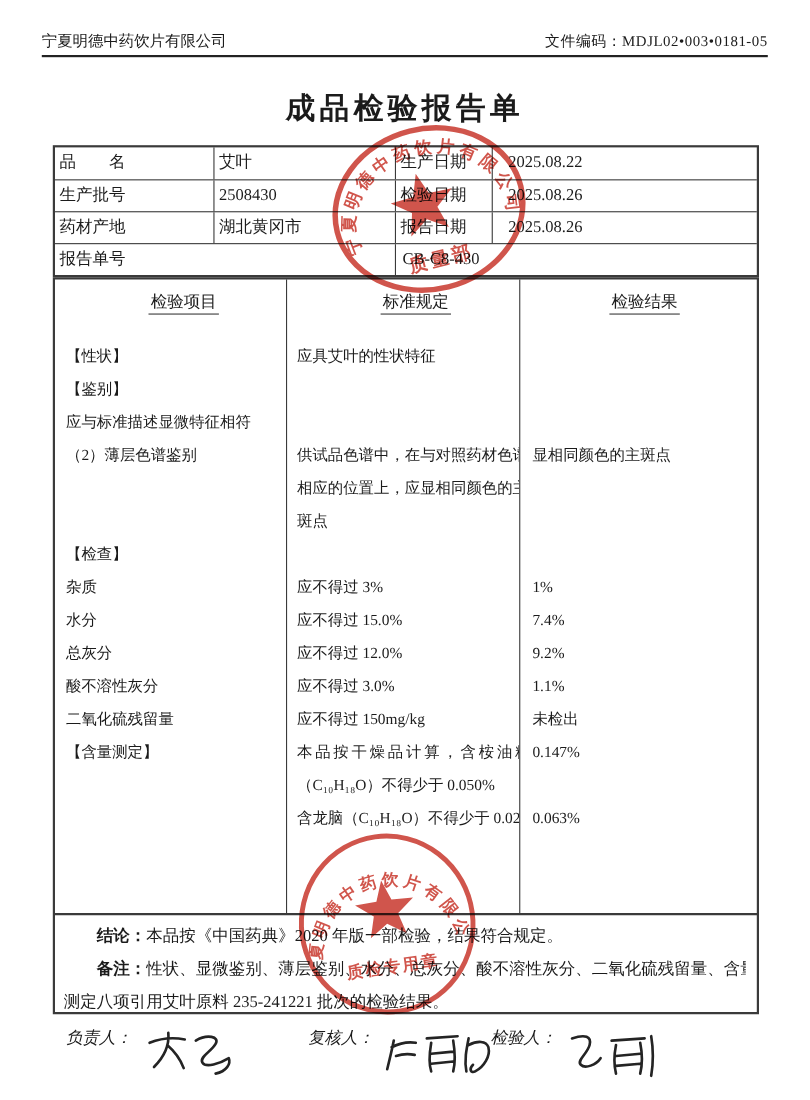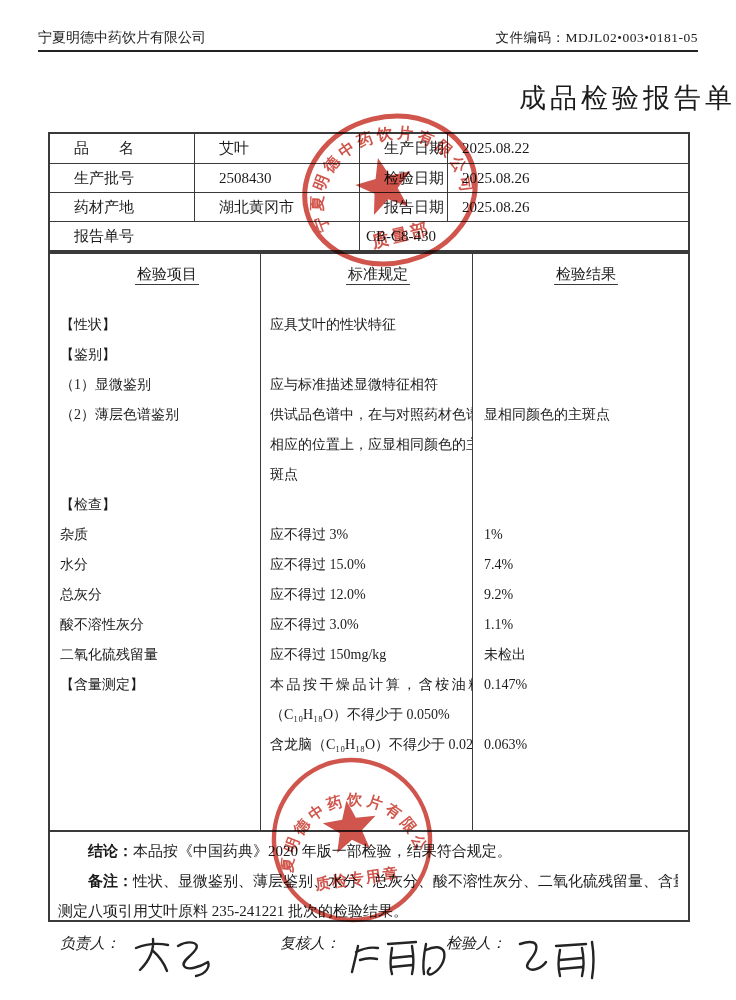--- a/index.html
+++ b/index.html
@@ -8,28 +8,28 @@
         font-family:"Liberation Serif","DejaVu Serif",serif;color:var(--ink);}
   *{box-sizing:border-box;}
 
   
   .lh{position:absolute;left:38px;right:38px;top:26px;height:26px;
       border-bottom:2px solid #222;display:flex;justify-content:space-between;align-items:flex-end;
       padding-bottom:3px;font-size:14px;}
   .lh .code{font-size:13.5px;letter-spacing:0.5px;}
 
   
-  .title{position:absolute;top:80px;left:0;width:100%;text-align:right;
-         font-size:27px;font-weight:normal;letter-spacing:4px;}
+  .title{position:absolute;top:80px;left:0;width:100%;text-align:center;
+         font-size:27px;font-weight:bold;letter-spacing:4px;}
 
   
   .info{position:absolute;left:48px;top:132px;width:642px;height:120px;border:2px solid var(--line);}
   .ir{display:flex;height:29px;border-top:1px solid var(--line);font-size:15px;}
   .ir:first-child{border-top:none;}
-  .ic{line-height:28px;padding-left:24px;border-right:1px solid var(--line);white-space:nowrap;overflow:hidden;}
+  .ic{line-height:28px;padding-left:4px;border-right:1px solid var(--line);white-space:nowrap;overflow:hidden;}
   .ic.l1{width:145px;}
   .ic.v1{width:165px;}
   .ic.l2{width:88px;}
   .ic.v2{flex:1;border-right:none;padding-left:14px;}
   .ir.last{height:29px;}
   .ic.wa{width:310px;}
   .ic.wb{flex:1;border-right:none;padding-left:6px;}
 
   
   .main{position:absolute;left:48px;top:252px;width:642px;height:579px;
@@ -120,21 +120,20 @@
     <div class="trow">
         <div class="c1">【性状】</div>
         <div class="c2">应具艾叶的性状特征</div>
       </div>
     <div class="trow">
         <div class="c1">【鉴别】</div>
         <div class="c2"></div>
         <div class="c3"></div>
       </div>
     <div class="trow">
-        <div class="c1">（1）显微鉴别</div>
         <div class="c2">应与标准描述显微特征相符</div>
       </div>
     <div class="trow">
         <div class="c1">（2）薄层色谱鉴别</div>
         <div class="c2">供试品色谱中，在与对照药材色谱</div>
         <div class="c3">显相同颜色的主斑点</div>
       </div>
     <div class="trow">
         <div class="c1"></div>
         <div class="c2">相应的位置上，应显相同颜色的主</div>

